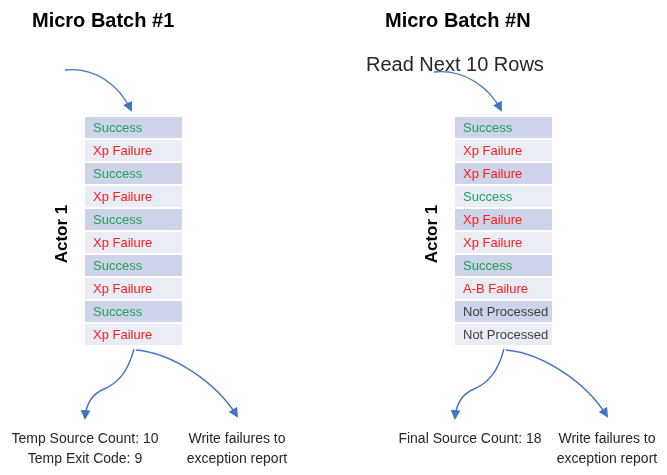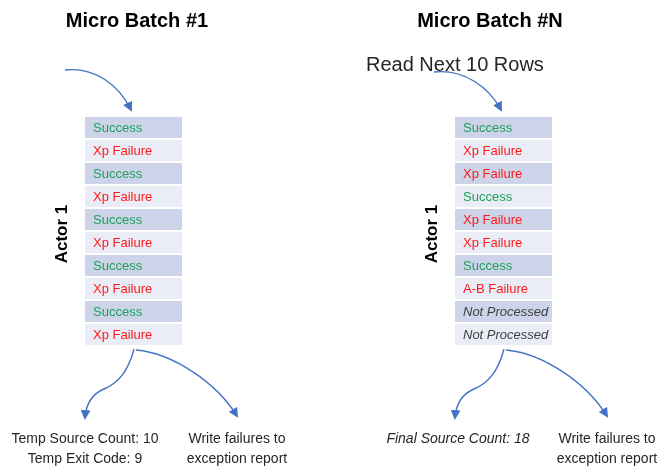--- a/index.html
+++ b/index.html
@@ -8,21 +8,20 @@
     position: relative;
     width: 667px;
     height: 475px;
     background: #ffffff;
     overflow: hidden;
   }
   .batch-title {
     position: absolute;
     top: 9px;
     width: 210px;
-    text-align: center;
     font-size: 20px;
     font-weight: bold;
     color: var(--title-black, #000);
     letter-spacing: 0px;
   }
   .title-1 { left: 32px; }
   .title-2 { left: 385px; }
   .read-label {
     position: absolute;
     left: 366px;
@@ -58,33 +57,33 @@
     line-height: 21px;
     padding-left: 8px;
     font-size: 13px;
     box-sizing: border-box;
     white-space: nowrap;
   }
   .row-stack .row:nth-child(odd)  { background: var(--band-dark, #CDD3E8); }
   .row-stack .row:nth-child(even) { background: var(--band-light, #EAECF6); }
   .st-success { color: var(--success-green, #1FA15C); }
   .st-failure { color: var(--failure-red, #FF1A1A); }
-  .st-neutral { color: var(--neutral-dark, #404040); font-style: italic; }
+  .st-neutral { color: var(--neutral-dark, #404040); }
   .bottom-note {
     position: absolute;
     top: 428px;
     text-align: center;
     font-size: 14px;
     line-height: 20px;
     color: var(--body-black, #262626);
     white-space: nowrap;
   }
   .counts-1 { left: 0px;   width: 170px; }
   .note-1   { left: 162px; width: 150px; }
-  .counts-2 { left: 372px; width: 172px; font-style: italic; }
+  .counts-2 { left: 384px; width: 172px; }
   .note-2   { left: 532px; width: 150px; }
   .arrow-layer {
     position: absolute;
     left: 0; top: 0;
     width: 667px;
     height: 475px;
     pointer-events: none;
   }
   .arrow-layer path.flow {
     fill: none;

